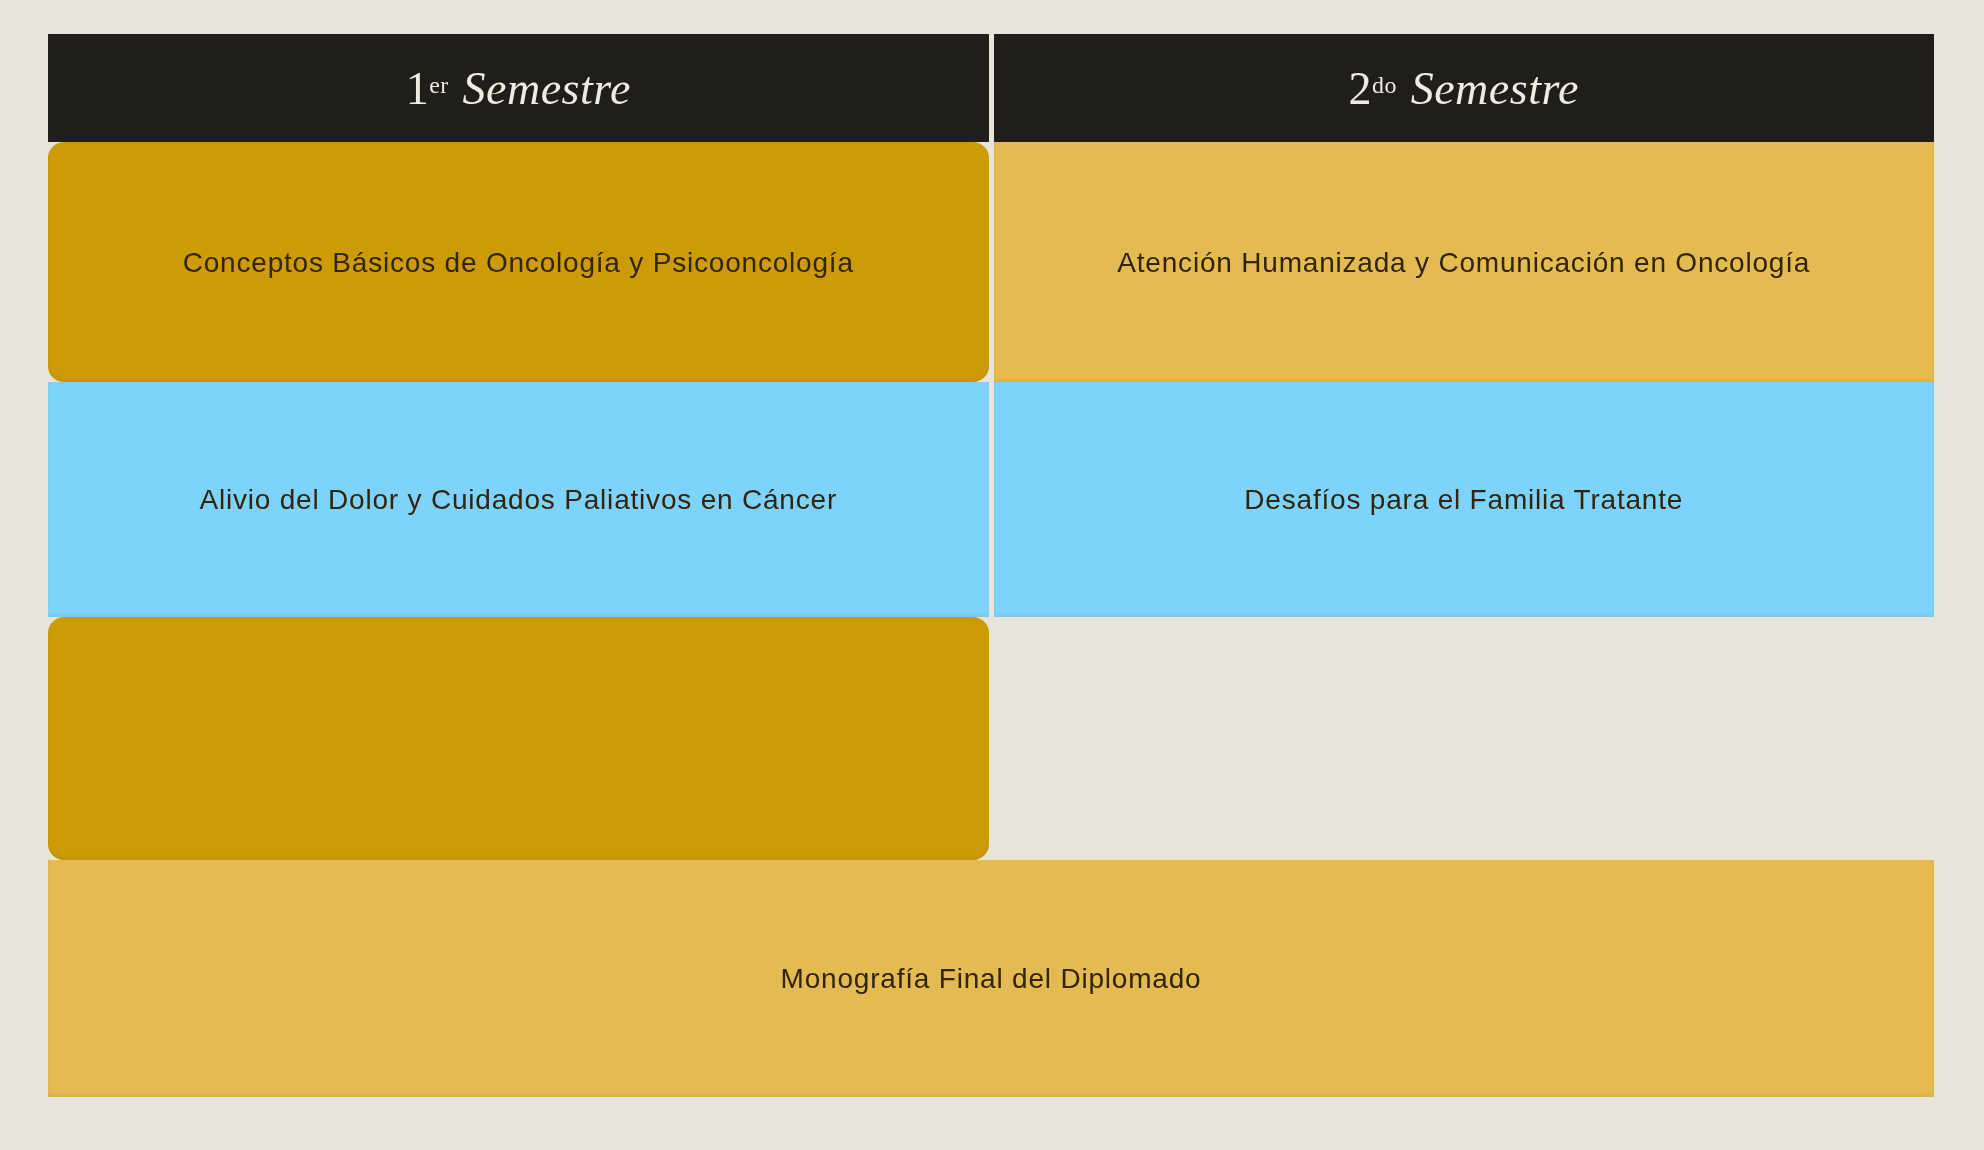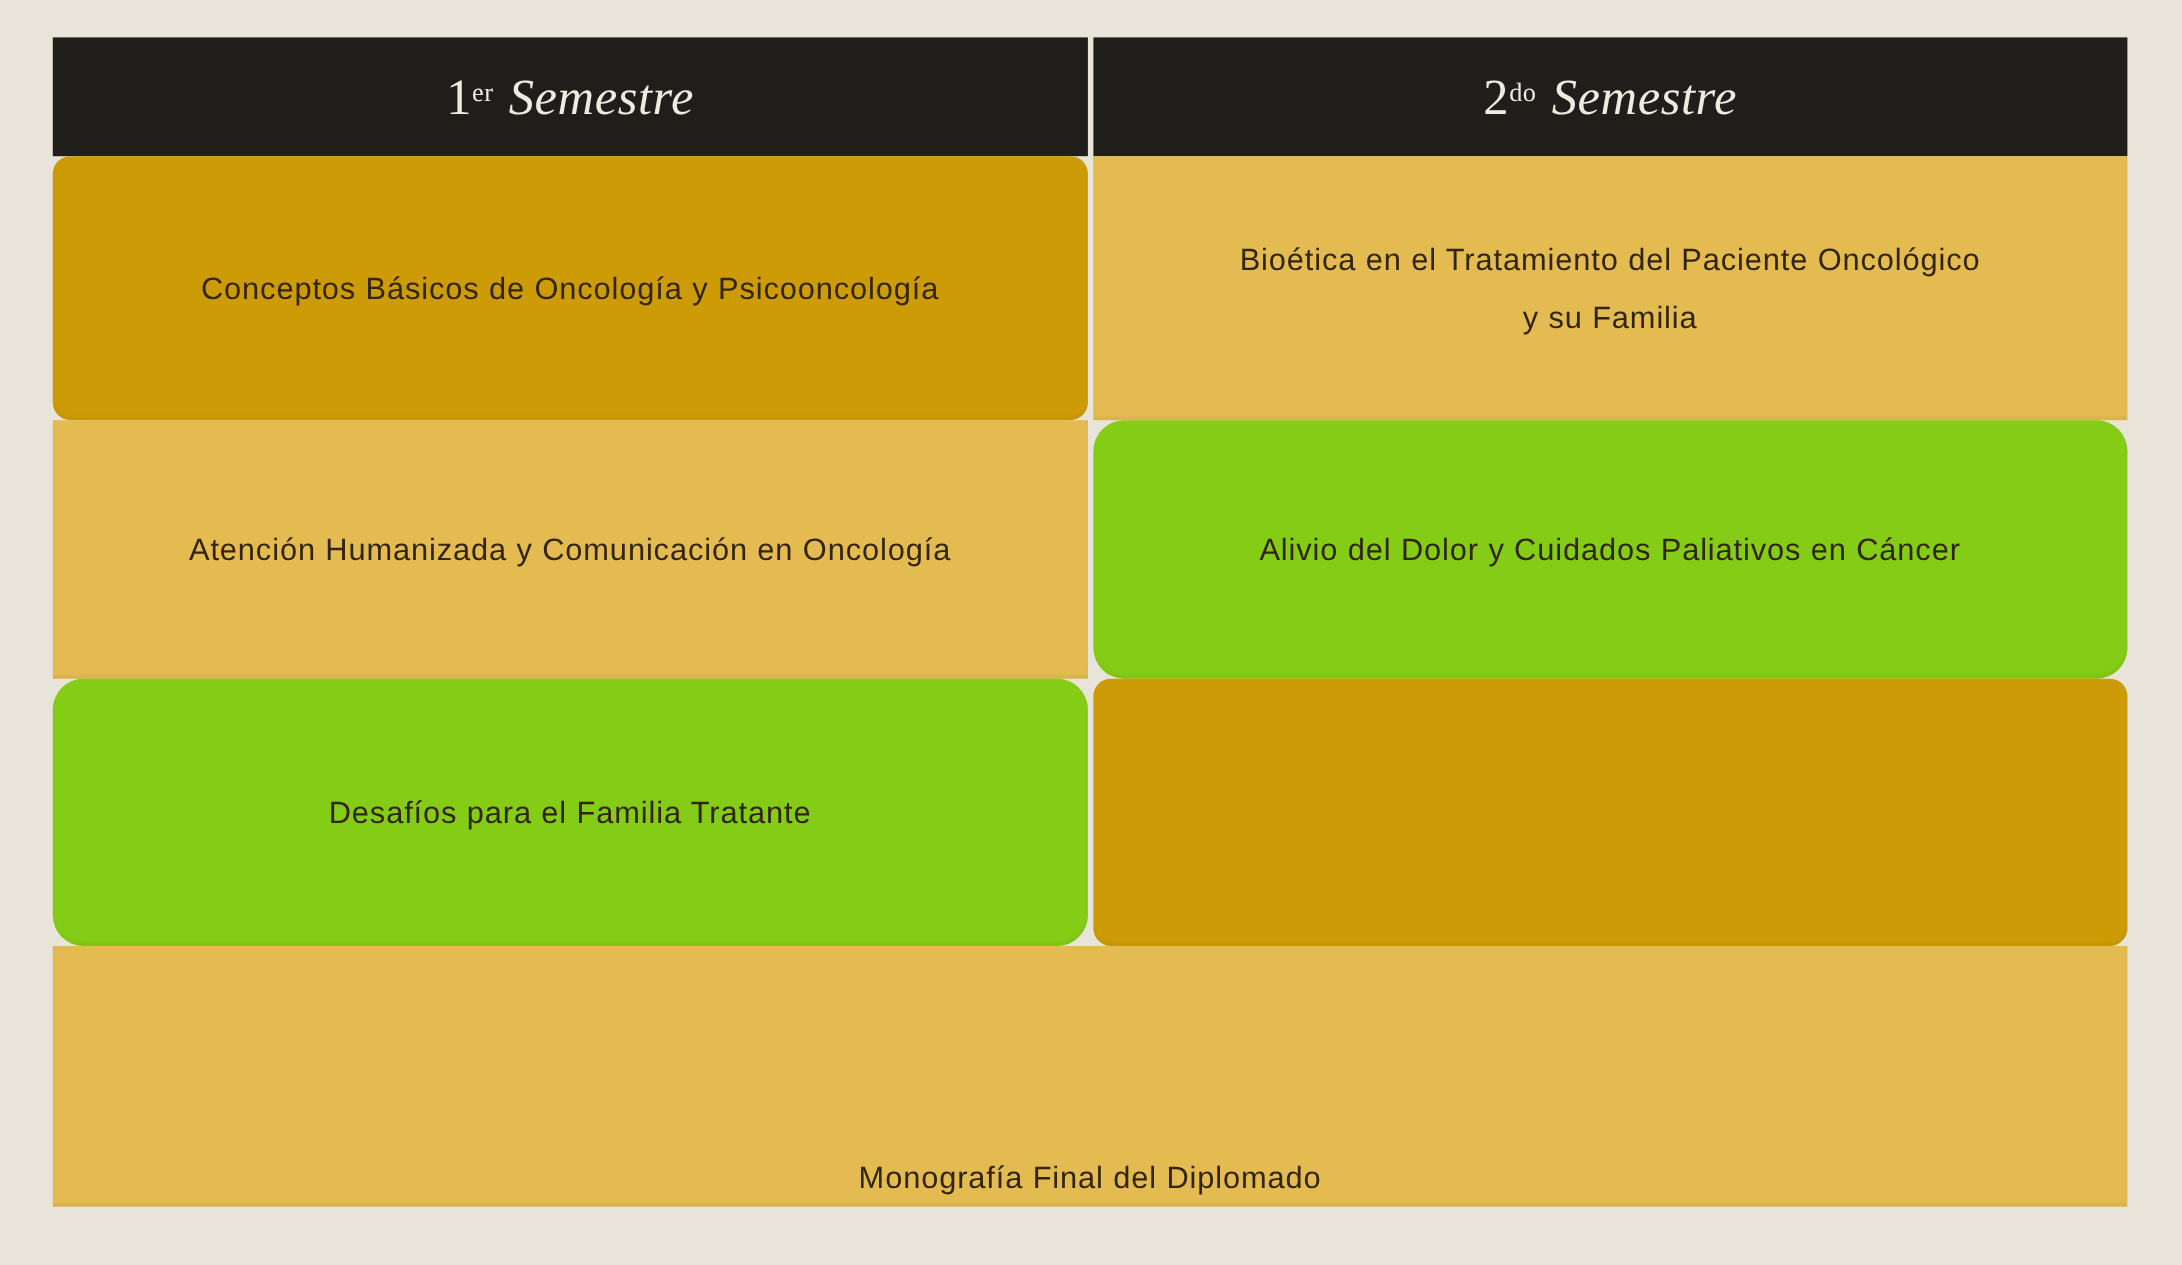--- a/index.html
+++ b/index.html
@@ -54,22 +54,22 @@
     justify-content: center;
     text-align: center;
     color: #32250C;
     font-size: 28px;
     letter-spacing: 0.8px;
     line-height: 53px;
     box-shadow: inset 0 -3px 3px rgba(92, 70, 2, 0.07);
   }
   .tone-dark   { background: #CC9B06; border-radius: 16px; }
   .tone-medium { background: #E3BB50; }
-  .tone-pale   { background: #84cc16; border-radius: 28px; }
-  .full-width  { grid-column: 1 / -1; justify-content: flex-end; }
+  .tone-pale   { background: #7dd3fc; }
+  .full-width  { grid-column: 1 / -1; }
 </style>
 </head>
 <body>
 
 <div class="curriculum">
 
   <div class="header-cell">
     <span>1</span>
       <sup>er</sup>
       <span class="sem-label">Semestre</span>
@@ -78,24 +78,20 @@
   <div class="header-cell">
     <span>2</span>
       <sup>do</sup>
       <span class="sem-label">Semestre</span>
   </div>
 
   <div class="cell tone-dark">
     <div>Conceptos Básicos de Oncología y Psicooncología</div>
   </div>
 
-  <div class="cell tone-medium">
-    <div>Bioética en el Tratamiento del Paciente Oncológico</div>
-    <div>y su Familia</div>
-  </div>
 
   <div class="cell tone-medium">
     <div>Atención Humanizada y Comunicación en Oncología</div>
   </div>
 
   <div class="cell tone-pale">
     <div>Alivio del Dolor y Cuidados Paliativos en Cáncer</div>
   </div>
 
   <div class="cell tone-pale">

